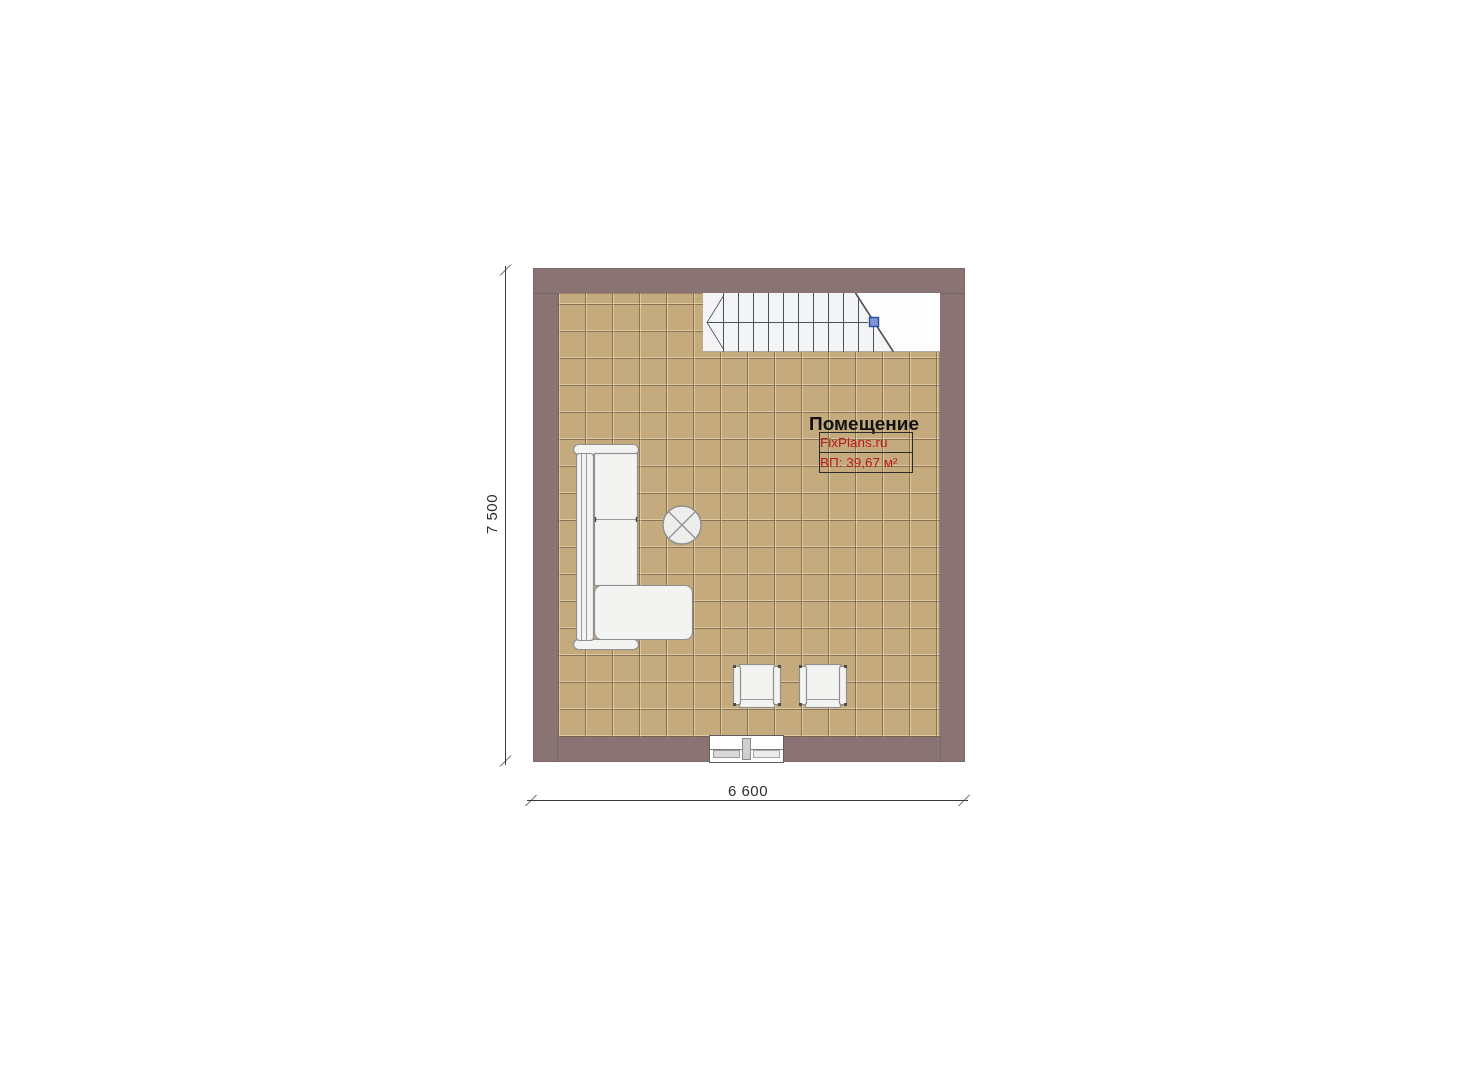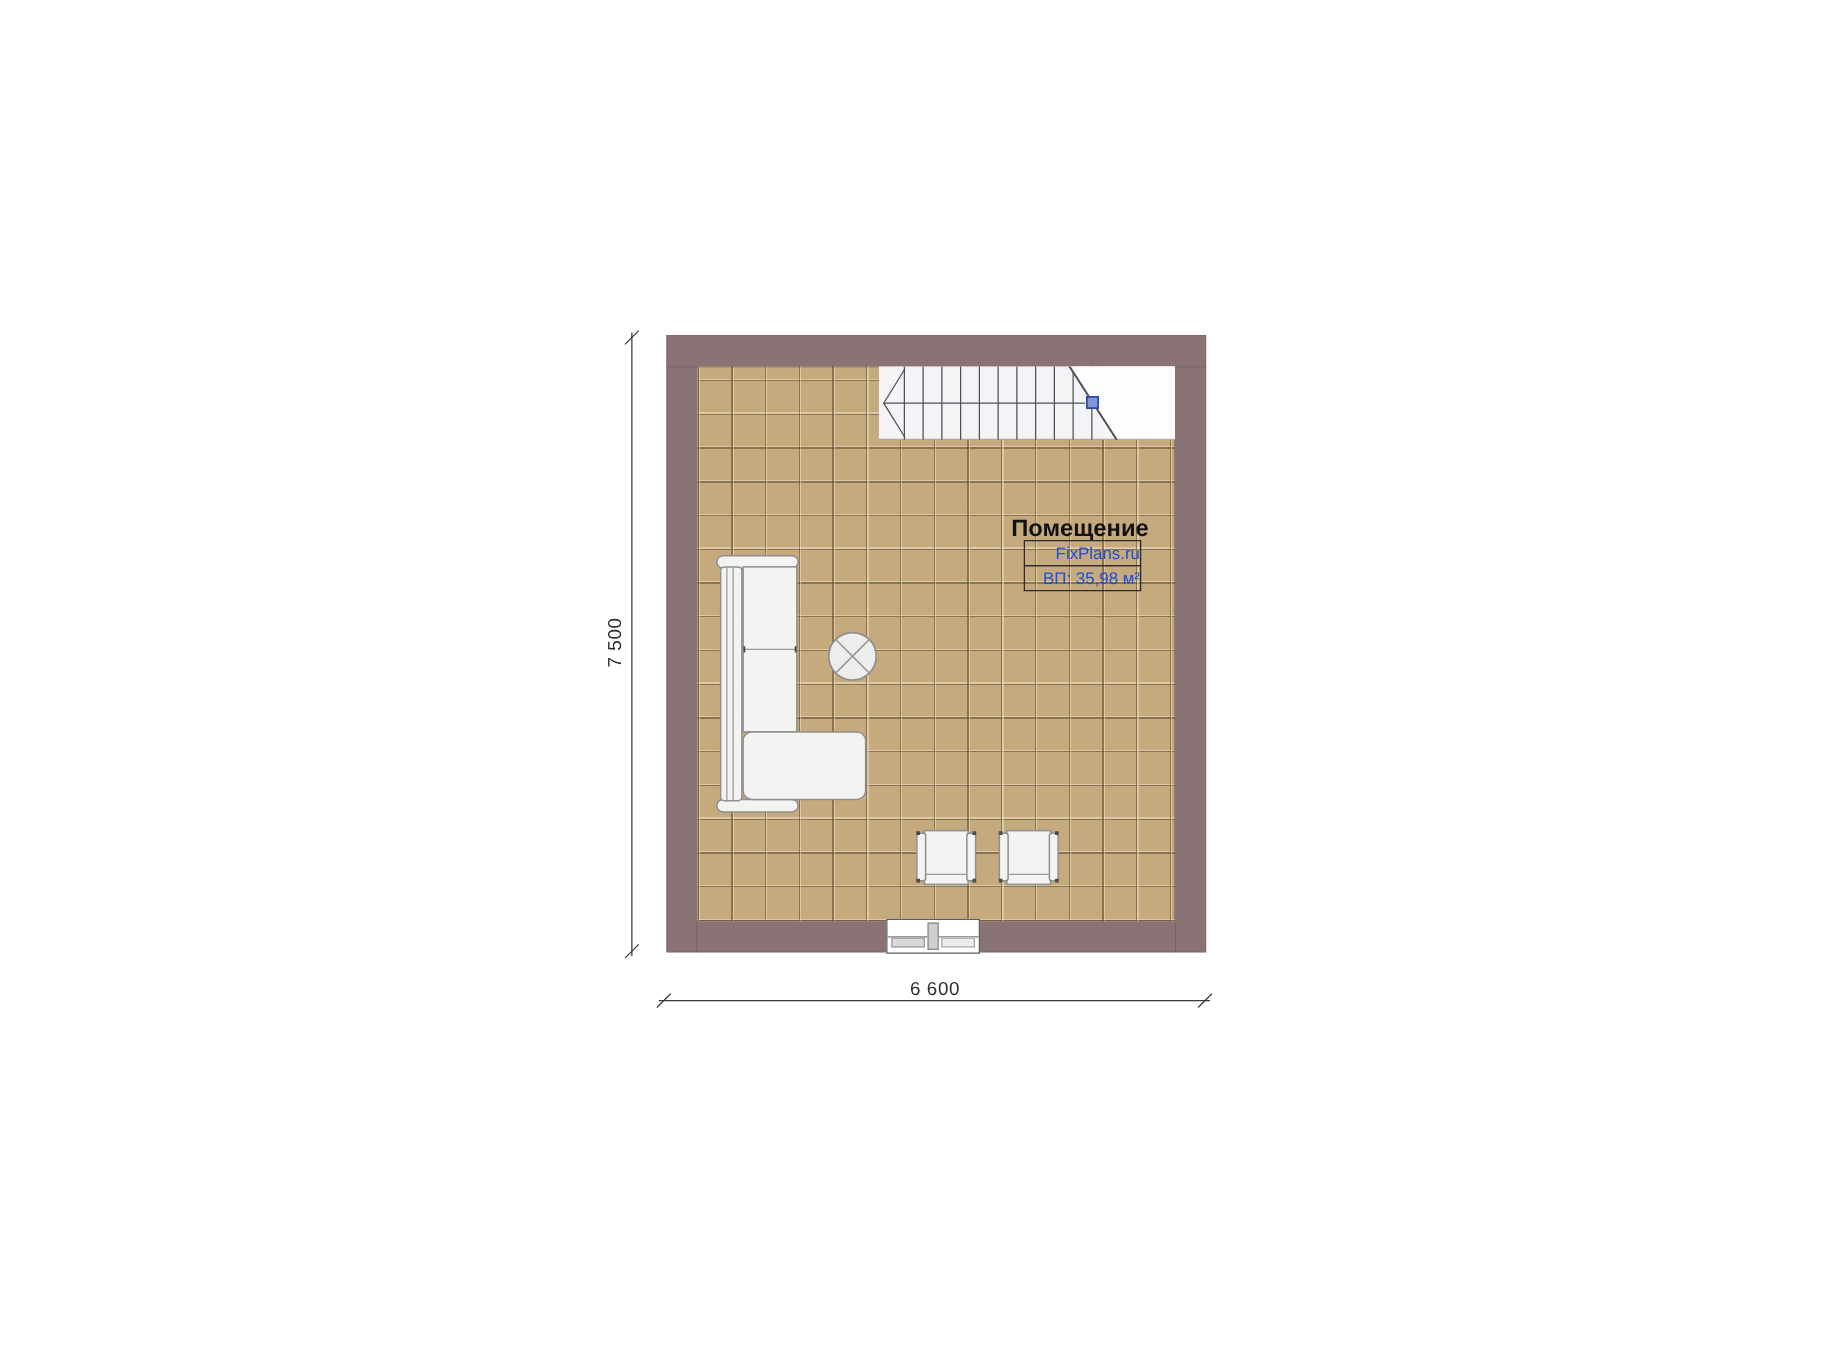--- a/index.html
+++ b/index.html
@@ -38,21 +38,21 @@
   .win .sash-l{position:absolute;left:3px;top:14px;width:27px;height:8px;background:#d9d9d9;
        border:1px solid #9a9a9a;box-sizing:border-box;}
   .win .sash-r{position:absolute;left:43px;top:14px;width:27px;height:8px;background:#ececec;
        border:1px solid #a8a8a8;box-sizing:border-box;}
 
   
   .room-title{position:absolute;left:806px;top:413px;width:116px;text-align:center;
        font-size:19px;font-weight:bold;color:var(--label-text,#111);}
   .room-boxes{position:absolute;left:819px;top:432px;width:94px;}
   .room-box{box-sizing:border-box;width:100%;height:21px;border:1px solid #2b2b2b;
-       text-align:right;line-height:20px;font-size:13.5px;color:#1d4ed8;background:transparent;}
+       text-align:left;line-height:20px;font-size:13.5px;color:#b91c1c;background:transparent;}
   .room-box + .room-box{margin-top:-1px;}
 
   .abs{position:absolute;}
 </style>
 </head>
 <body>
 
 <div id="page">
 
   <div class="wall"></div>
@@ -124,21 +124,21 @@
   <div class="win">
     <div class="mid"></div>
     <div class="mullion"></div>
     <div class="sash-l"></div>
     <div class="sash-r"></div>
   </div>
 
   <div class="room-title">Помещение</div>
   <div class="room-boxes">
     <div class="room-box">FixPlans.ru</div>
-    <div class="room-box">ВП: 35,98 м²</div>
+    <div class="room-box">ВП: 39,67 м²</div>
   </div>
 
   <svg class="abs" style="left:0;top:0;pointer-events:none;" width="1474" height="1080" viewBox="0 0 1474 1080">
 
     <g>
       <line class="dim-line" x1="505.5" y1="266" x2="505.5" y2="765"></line>
       <line class="dim-line" x1="500" y1="275.5" x2="511" y2="264.5"></line>
       <line class="dim-line" x1="500" y1="766.5" x2="511" y2="755.5"></line>
       <text class="dim-text" x="497" y="514" text-anchor="middle" transform="rotate(-90 497 514)">7 500</text>
     </g>

